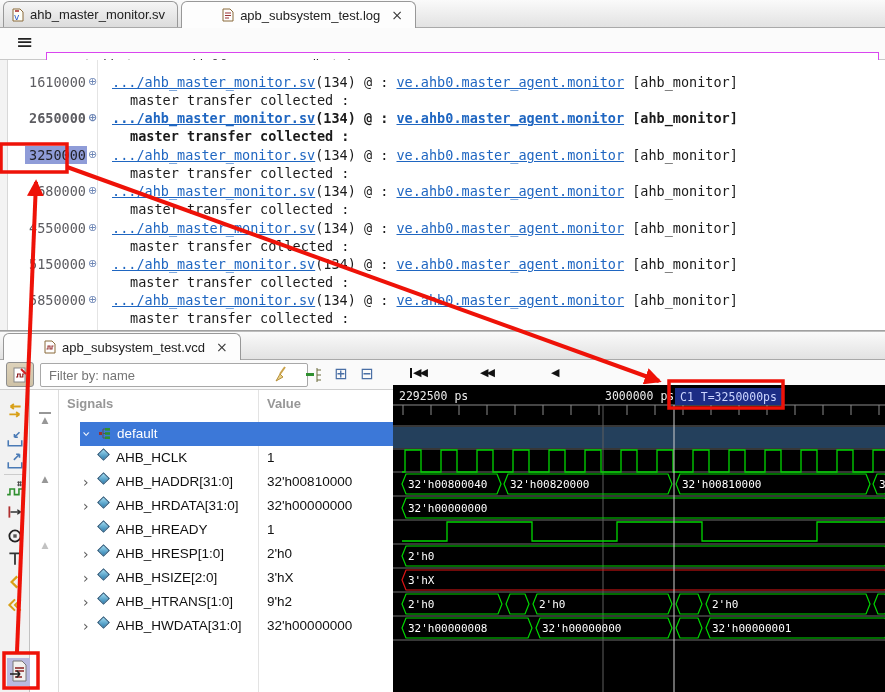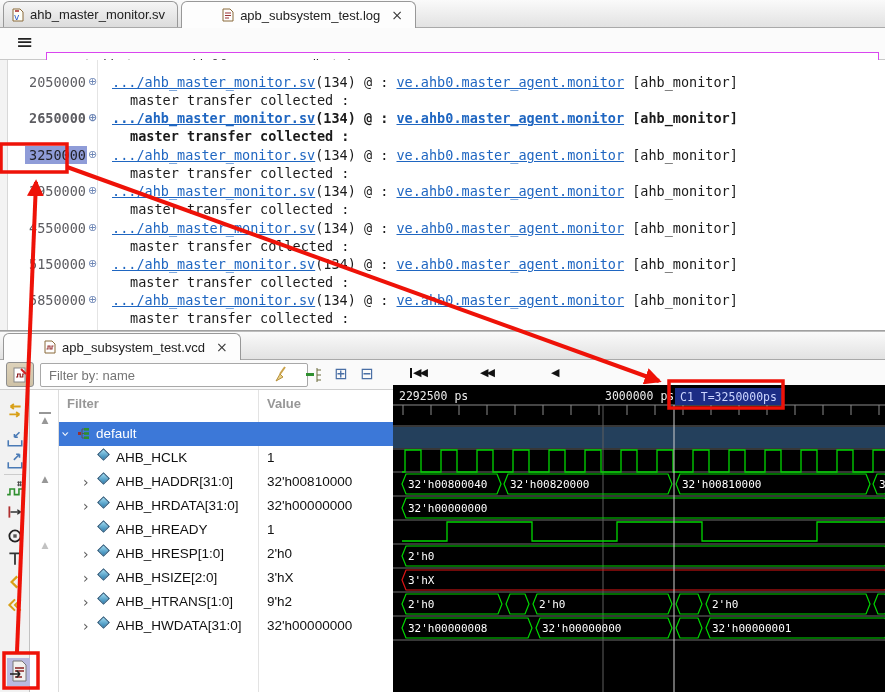--- a/index.html
+++ b/index.html
@@ -43,21 +43,21 @@
 .gotolog{position:absolute;left:7px;top:268px;width:24px;height:28px;}
 
 .scrollstrip{position:absolute;left:30px;top:390px;width:29px;height:302px;background:#fff;border-right:1px solid #dcdcdc;}
 .sicon{position:absolute;left:8px;width:14px;text-align:center;font-size:9px;font-family:"DejaVu Sans",sans-serif;color:#979797;}
 .sicon i{display:block;height:2px;background:#979797;margin:0 1px 1px 1px;}
 .sicon.dim{color:#c2c2c2;}
 .tree{position:absolute;left:59px;top:390px;width:334px;height:302px;background:#fff;overflow:hidden;}
 .coldiv{position:absolute;left:199px;top:0;width:1px;height:302px;background:#e3e3e3;}
 .thead{position:absolute;top:6px;font-size:13px;font-weight:bold;color:#979797;}
 .trow{position:absolute;left:0;width:334px;height:24px;font-size:13.5px;color:#111;}
-.trow.sel{background:#3c78d8;color:#fff;}
+.trow.sel{background:#3c78d8;color:#fff;margin-left:21px;}
 .trow span{position:absolute;top:4px;}
 .chev{left:4px;top:1px;font-family:"DejaVu Sans",sans-serif;color:#fff;display:inline-block;transform:rotate(90deg);transform-origin:center;font-size:14px;}
 .expd{left:24px;top:2px;font-family:"DejaVu Sans",sans-serif;color:#5a5a5a;font-size:14px;}
 .gicon{position:absolute;left:19px;top:5px;}
 .dia{left:40px;top:7px;width:9px;height:9px;transform:rotate(45deg);background:linear-gradient(135deg,#9fdcf2,#2e7fb0);border:1.5px solid #1a4a6e;}
 .tname{left:57px;}
 .trow.sel .tname{left:37px;}
 .tval{left:208px;}
 
 #wave{position:absolute;left:393px;top:385px;background:#000;}
@@ -92,39 +92,39 @@
   <div class="filterrow">
     <span class="hamburger">≡</span>
     <input id="logfilter" value="report_object_name = ahb &amp;&amp; message = collected" style="">
   </div>
 
   <div class="logarea">
     <div class="gutterstrip"></div>
     <div class="gutterline"></div>
     <div id="logentries">
         <div class="log-entry" style="top: 13px;">
-          <span class="ts">2050000</span>
+          <span class="ts">1610000</span>
           <span class="plus">⊕</span>
           <div class="l1"><a>.../ahb_master_monitor.sv</a><span>(134) @ : </span><a>ve.ahb0.master_agent.monitor</a><span> [ahb_monitor]</span></div>
           <div class="l2">master transfer collected :</div>
         </div>
         <div class="log-entry" style="top: 49.4px; font-weight: bold;">
           <span class="ts">2650000</span>
           <span class="plus">⊕</span>
           <div class="l1"><a>.../ahb_master_monitor.sv</a><span>(134) @ : </span><a>ve.ahb0.master_agent.monitor</a><span> [ahb_monitor]</span></div>
           <div class="l2">master transfer collected :</div>
         </div>
         <div class="log-entry" style="top: 85.8px;">
           <span class="ts sel">3250000</span>
           <span class="plus">⊕</span>
           <div class="l1"><a>.../ahb_master_monitor.sv</a><span>(134) @ : </span><a>ve.ahb0.master_agent.monitor</a><span> [ahb_monitor]</span></div>
           <div class="l2">master transfer collected :</div>
         </div>
         <div class="log-entry" style="top: 122.2px;">
-          <span class="ts">3950000</span>
+          <span class="ts">4680000</span>
           <span class="plus">⊕</span>
           <div class="l1"><a>.../ahb_master_monitor.sv</a><span>(134) @ : </span><a>ve.ahb0.master_agent.monitor</a><span> [ahb_monitor]</span></div>
           <div class="l2">master transfer collected :</div>
         </div>
         <div class="log-entry" style="top: 158.6px;">
           <span class="ts">4550000</span>
           <span class="plus">⊕</span>
           <div class="l1"><a>.../ahb_master_monitor.sv</a><span>(134) @ : </span><a>ve.ahb0.master_agent.monitor</a><span> [ahb_monitor]</span></div>
           <div class="l2">master transfer collected :</div>
         </div>
@@ -237,21 +237,21 @@
   </div>
 
   <div class="scrollstrip">
     <div class="sicon" style="top:22px"><i></i><span>▲</span></div>
     <div class="sicon" style="top:84px">▲</div>
     <div class="sicon dim" style="top:150px">▲</div>
   </div>
 
   <div class="tree">
     <div class="coldiv"></div>
-    <div class="thead" style="left:8px">Filter</div>
+    <div class="thead" style="left:8px">Signals</div>
     <div class="thead" style="left:208px">Value</div>
     <div id="treerows">
         <div class="trow sel" style="top: 32px;">
           <span class="chev">›</span>
           <svg class="gicon" width="14" height="13" viewBox="0 0 14 13">
             <rect x="0" y="5" width="3" height="3" fill="#993030"></rect>
             <path d="M4 2 V11 M4 2 H6 M4 6.5 H6 M4 11 H6" stroke="#555" fill="none"></path>
             <rect x="6" y="1" width="5" height="2.6" fill="#2f8f2f"></rect>
             <rect x="6" y="5.2" width="5" height="2.6" fill="#2f8f2f"></rect>
             <rect x="6" y="9.4" width="5" height="2.6" fill="#2f8f2f"></rect>

